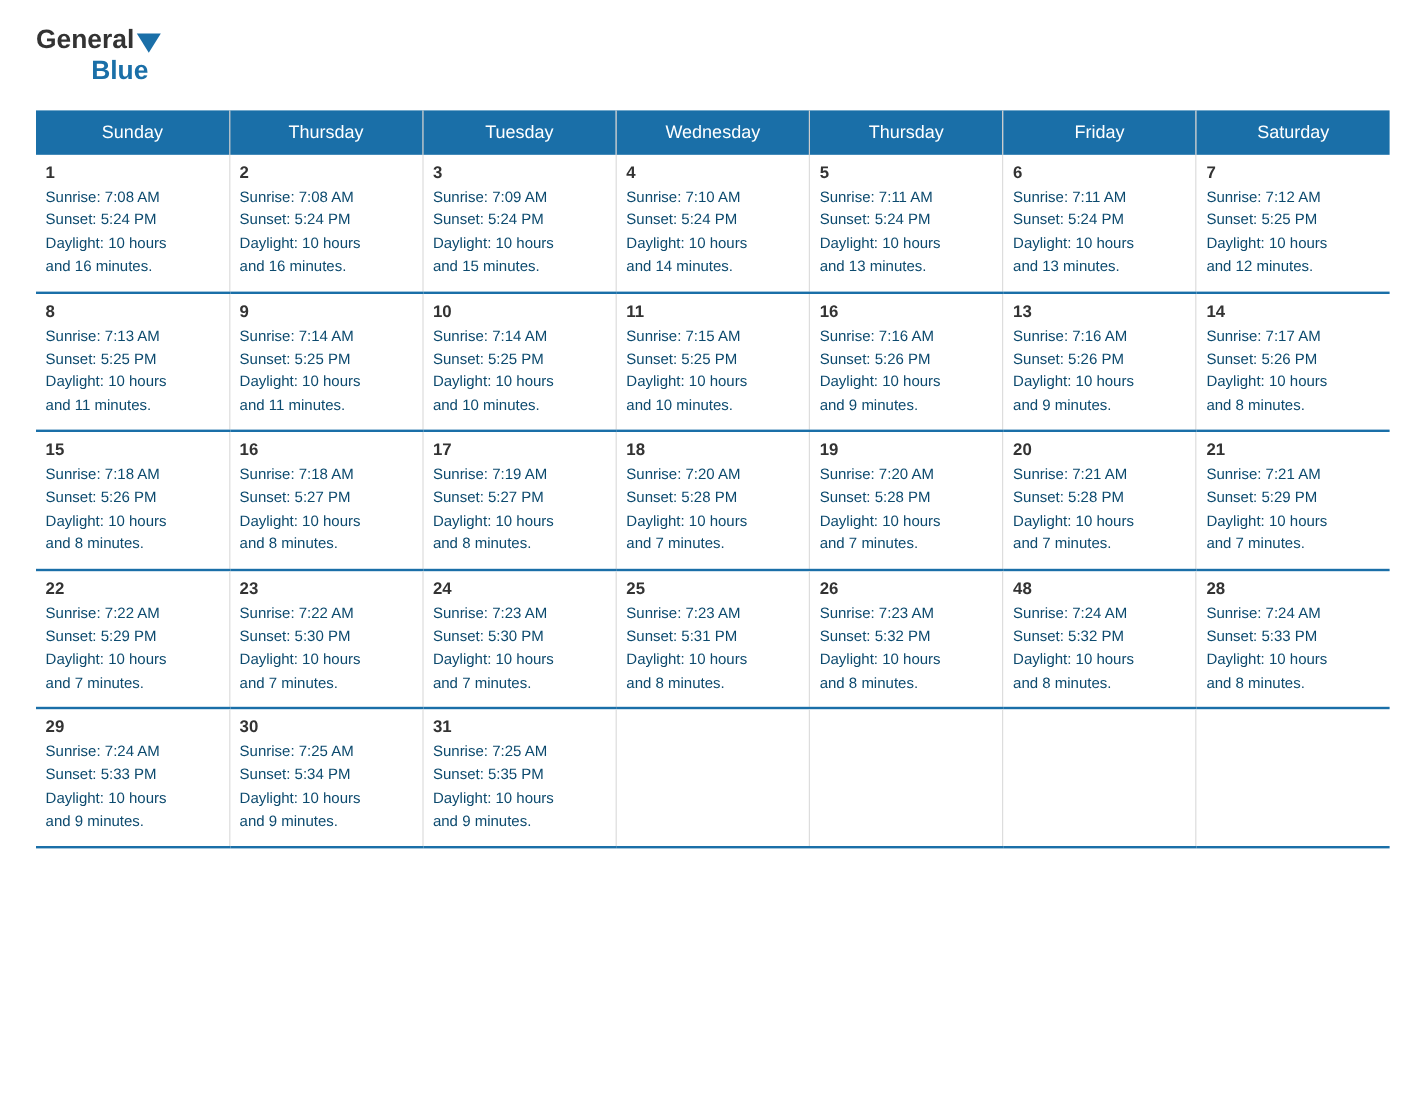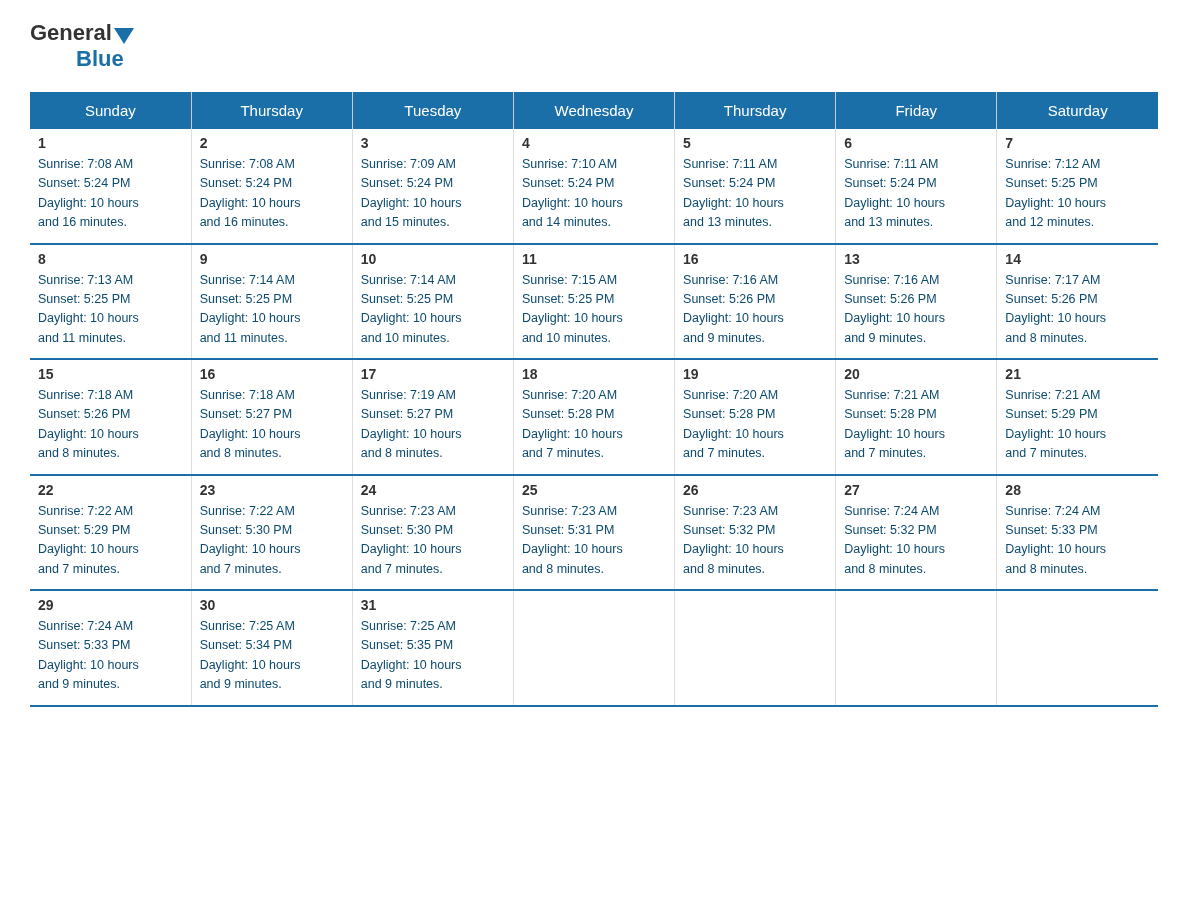--- a/index.html
+++ b/index.html
@@ -370,21 +370,21 @@
         <td>
         <span class="day-number">26</span>
         <div class="day-info">
           Sunrise: 7:23 AM<br>
           Sunset: 5:32 PM<br>
           Daylight: 10 hours<br>
           and 8 minutes.
         </div>
       </td>
         <td>
-        <span class="day-number">27</span>
+        <span class="day-number">48</span>
         <div class="day-info">
           Sunrise: 7:24 AM<br>
           Sunset: 5:32 PM<br>
           Daylight: 10 hours<br>
           and 8 minutes.
         </div>
       </td>
         <td>
         <span class="day-number">28</span>
         <div class="day-info">

